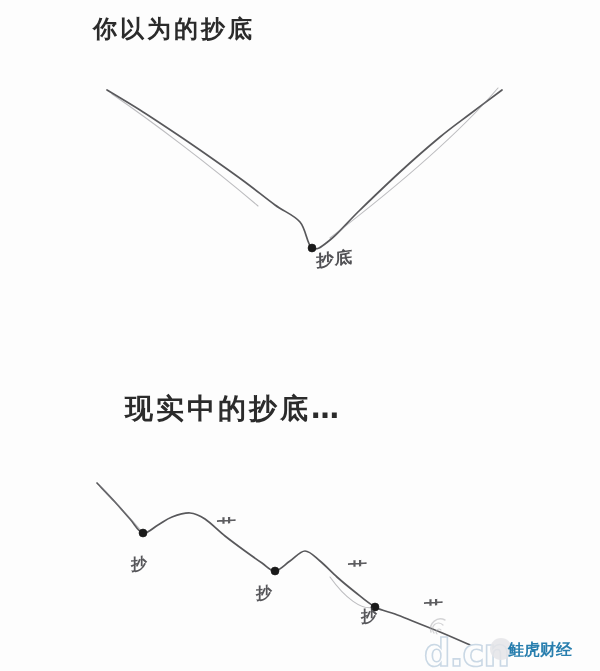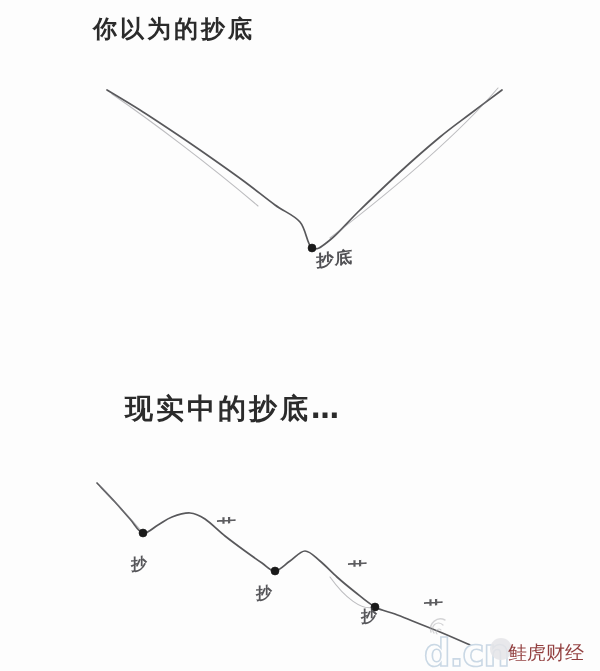--- a/index.html
+++ b/index.html
@@ -130,23 +130,23 @@
     color: transparent;
     -webkit-text-stroke: 1.6px #c8d7e4;
     text-shadow: 0 0 0 rgba(0,0,0,0);
     opacity: 0.95;
     font-family: "DejaVu Sans", "Liberation Sans", sans-serif;
   }
   #watermark-brand {
     position: absolute;
     left: 84px;
     top: 22px;
-    font-size: 19px;
-    font-weight: normal;
-    color: #7f1d1d;
+    font-size: 16px;
+    font-weight: bold;
+    color: #0369a1;
     letter-spacing: 0px;
     opacity: 0.85;
     font-family: "DejaVu Sans", "Liberation Sans", sans-serif;
   }
   #watermark-badge {
     position: absolute;
     left: 66px;
     top: 20px;
     width: 22px;
     height: 22px;

